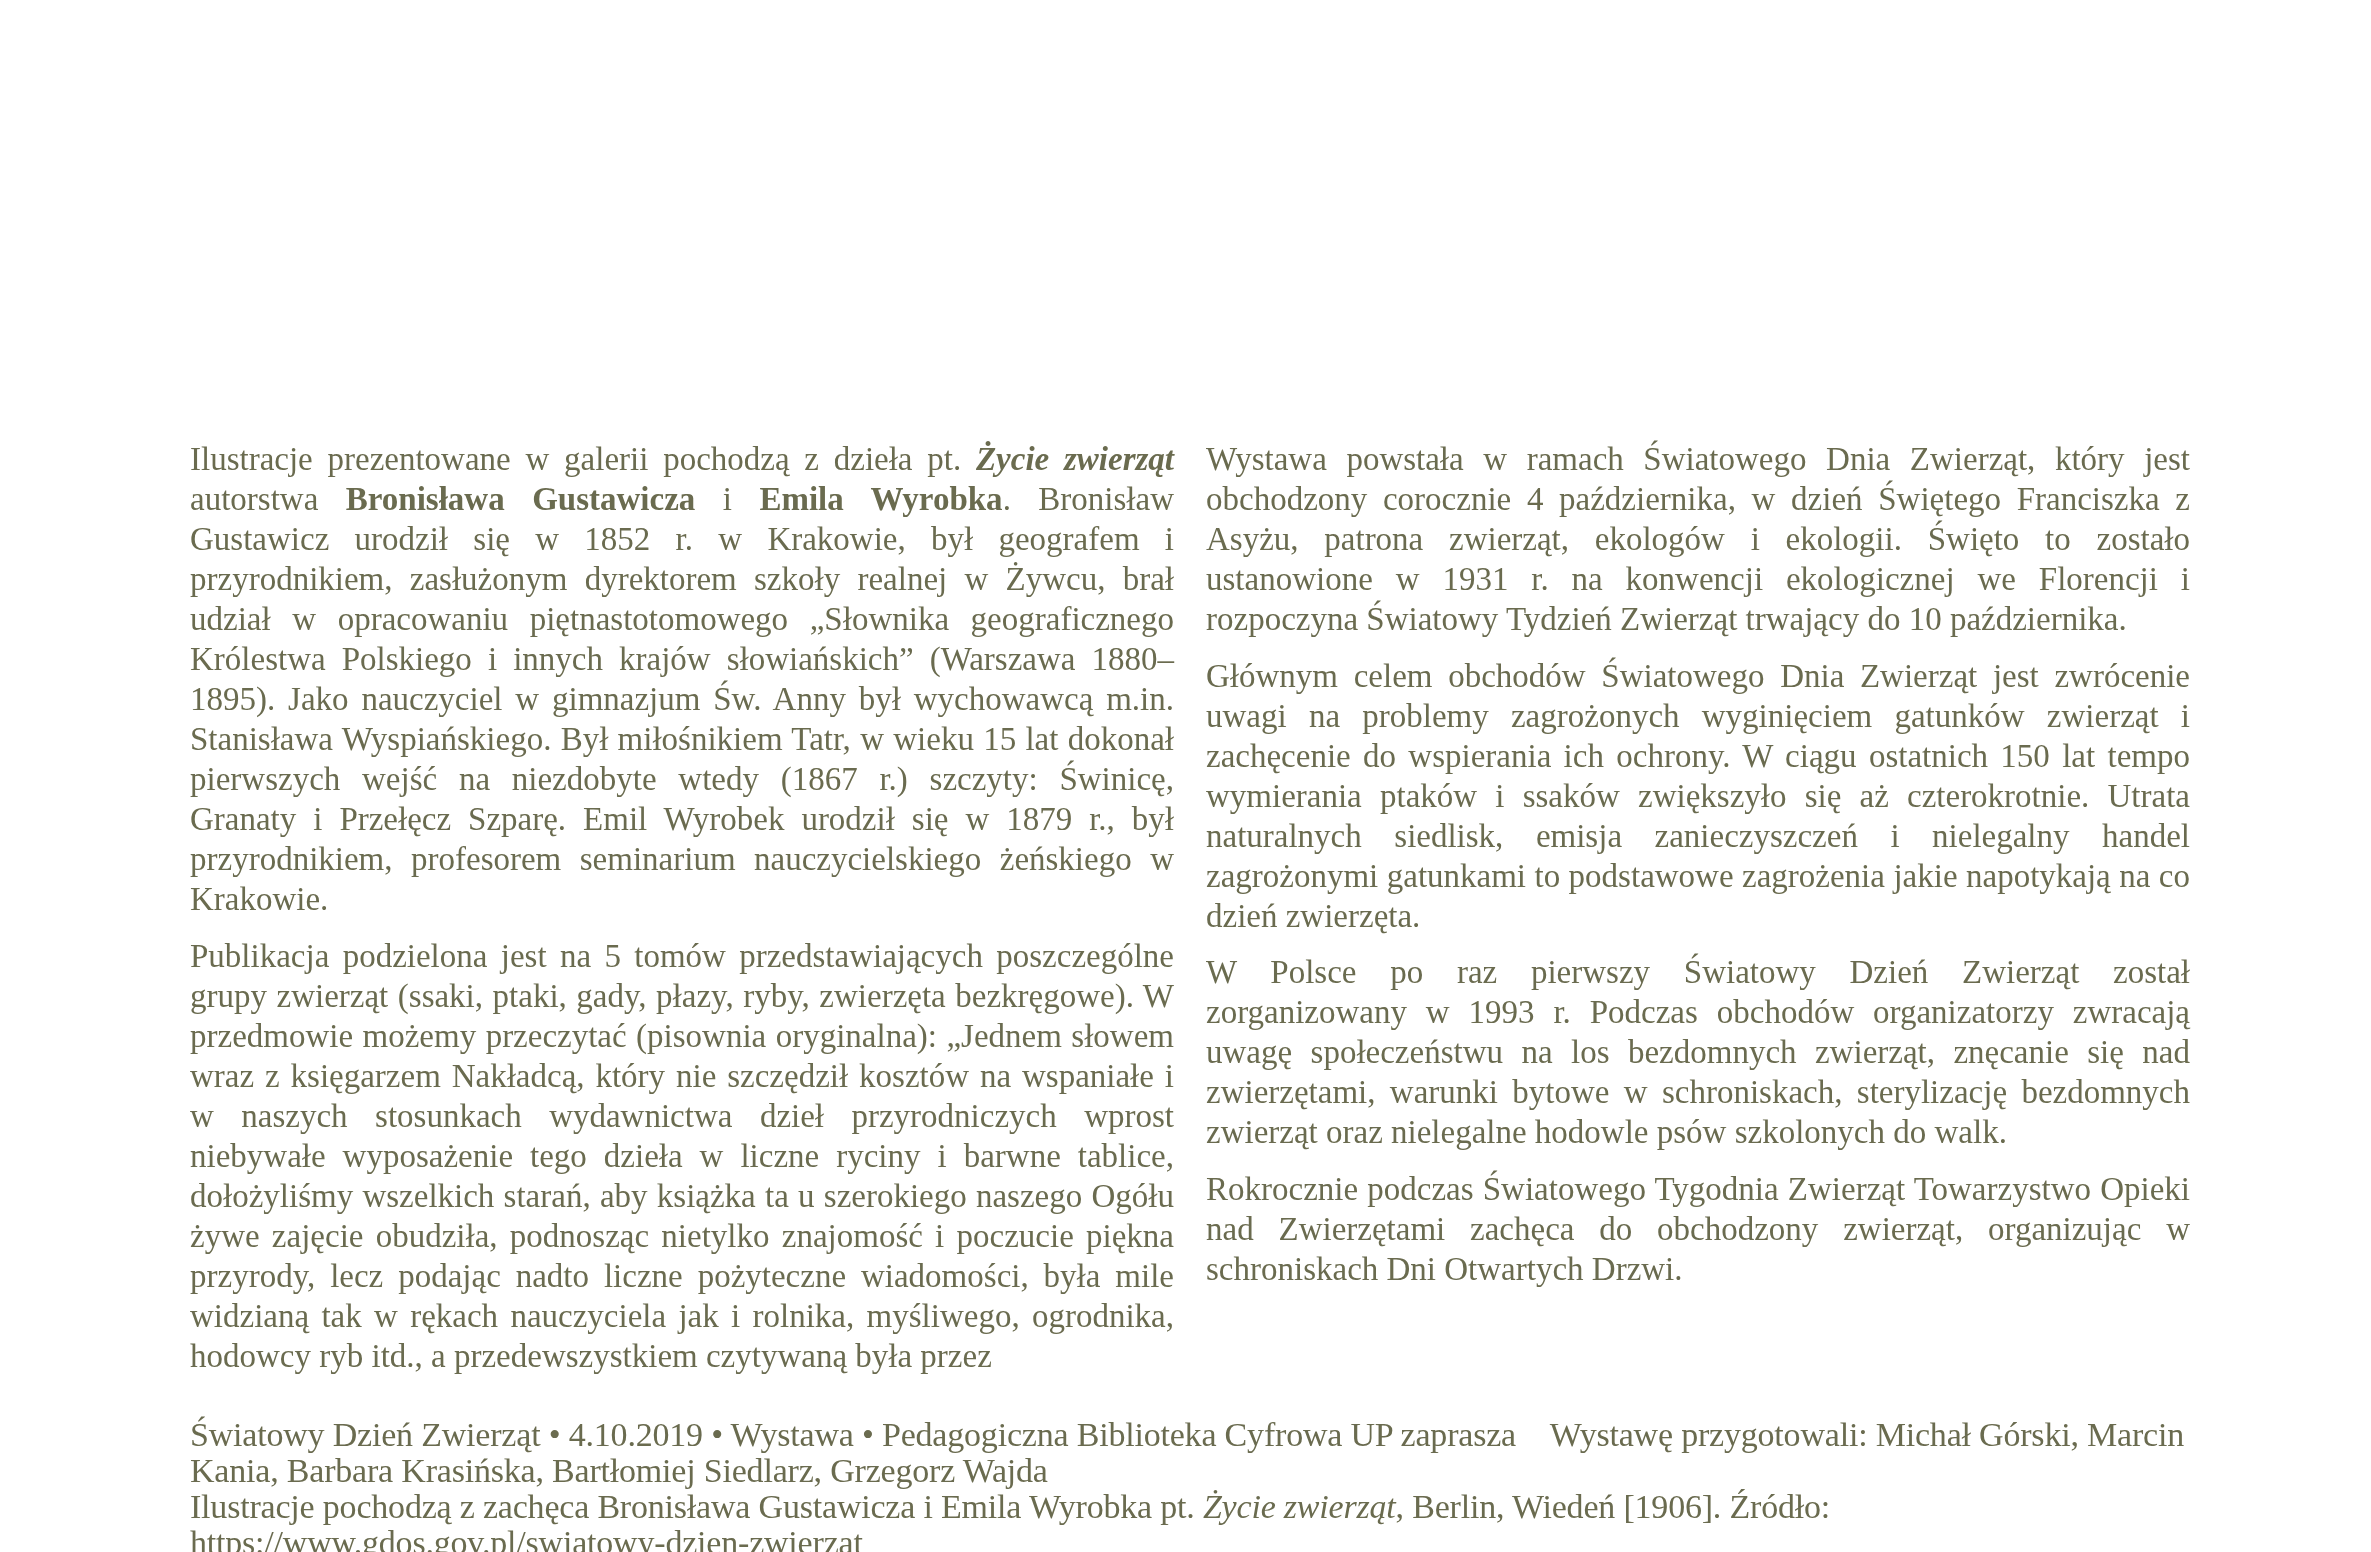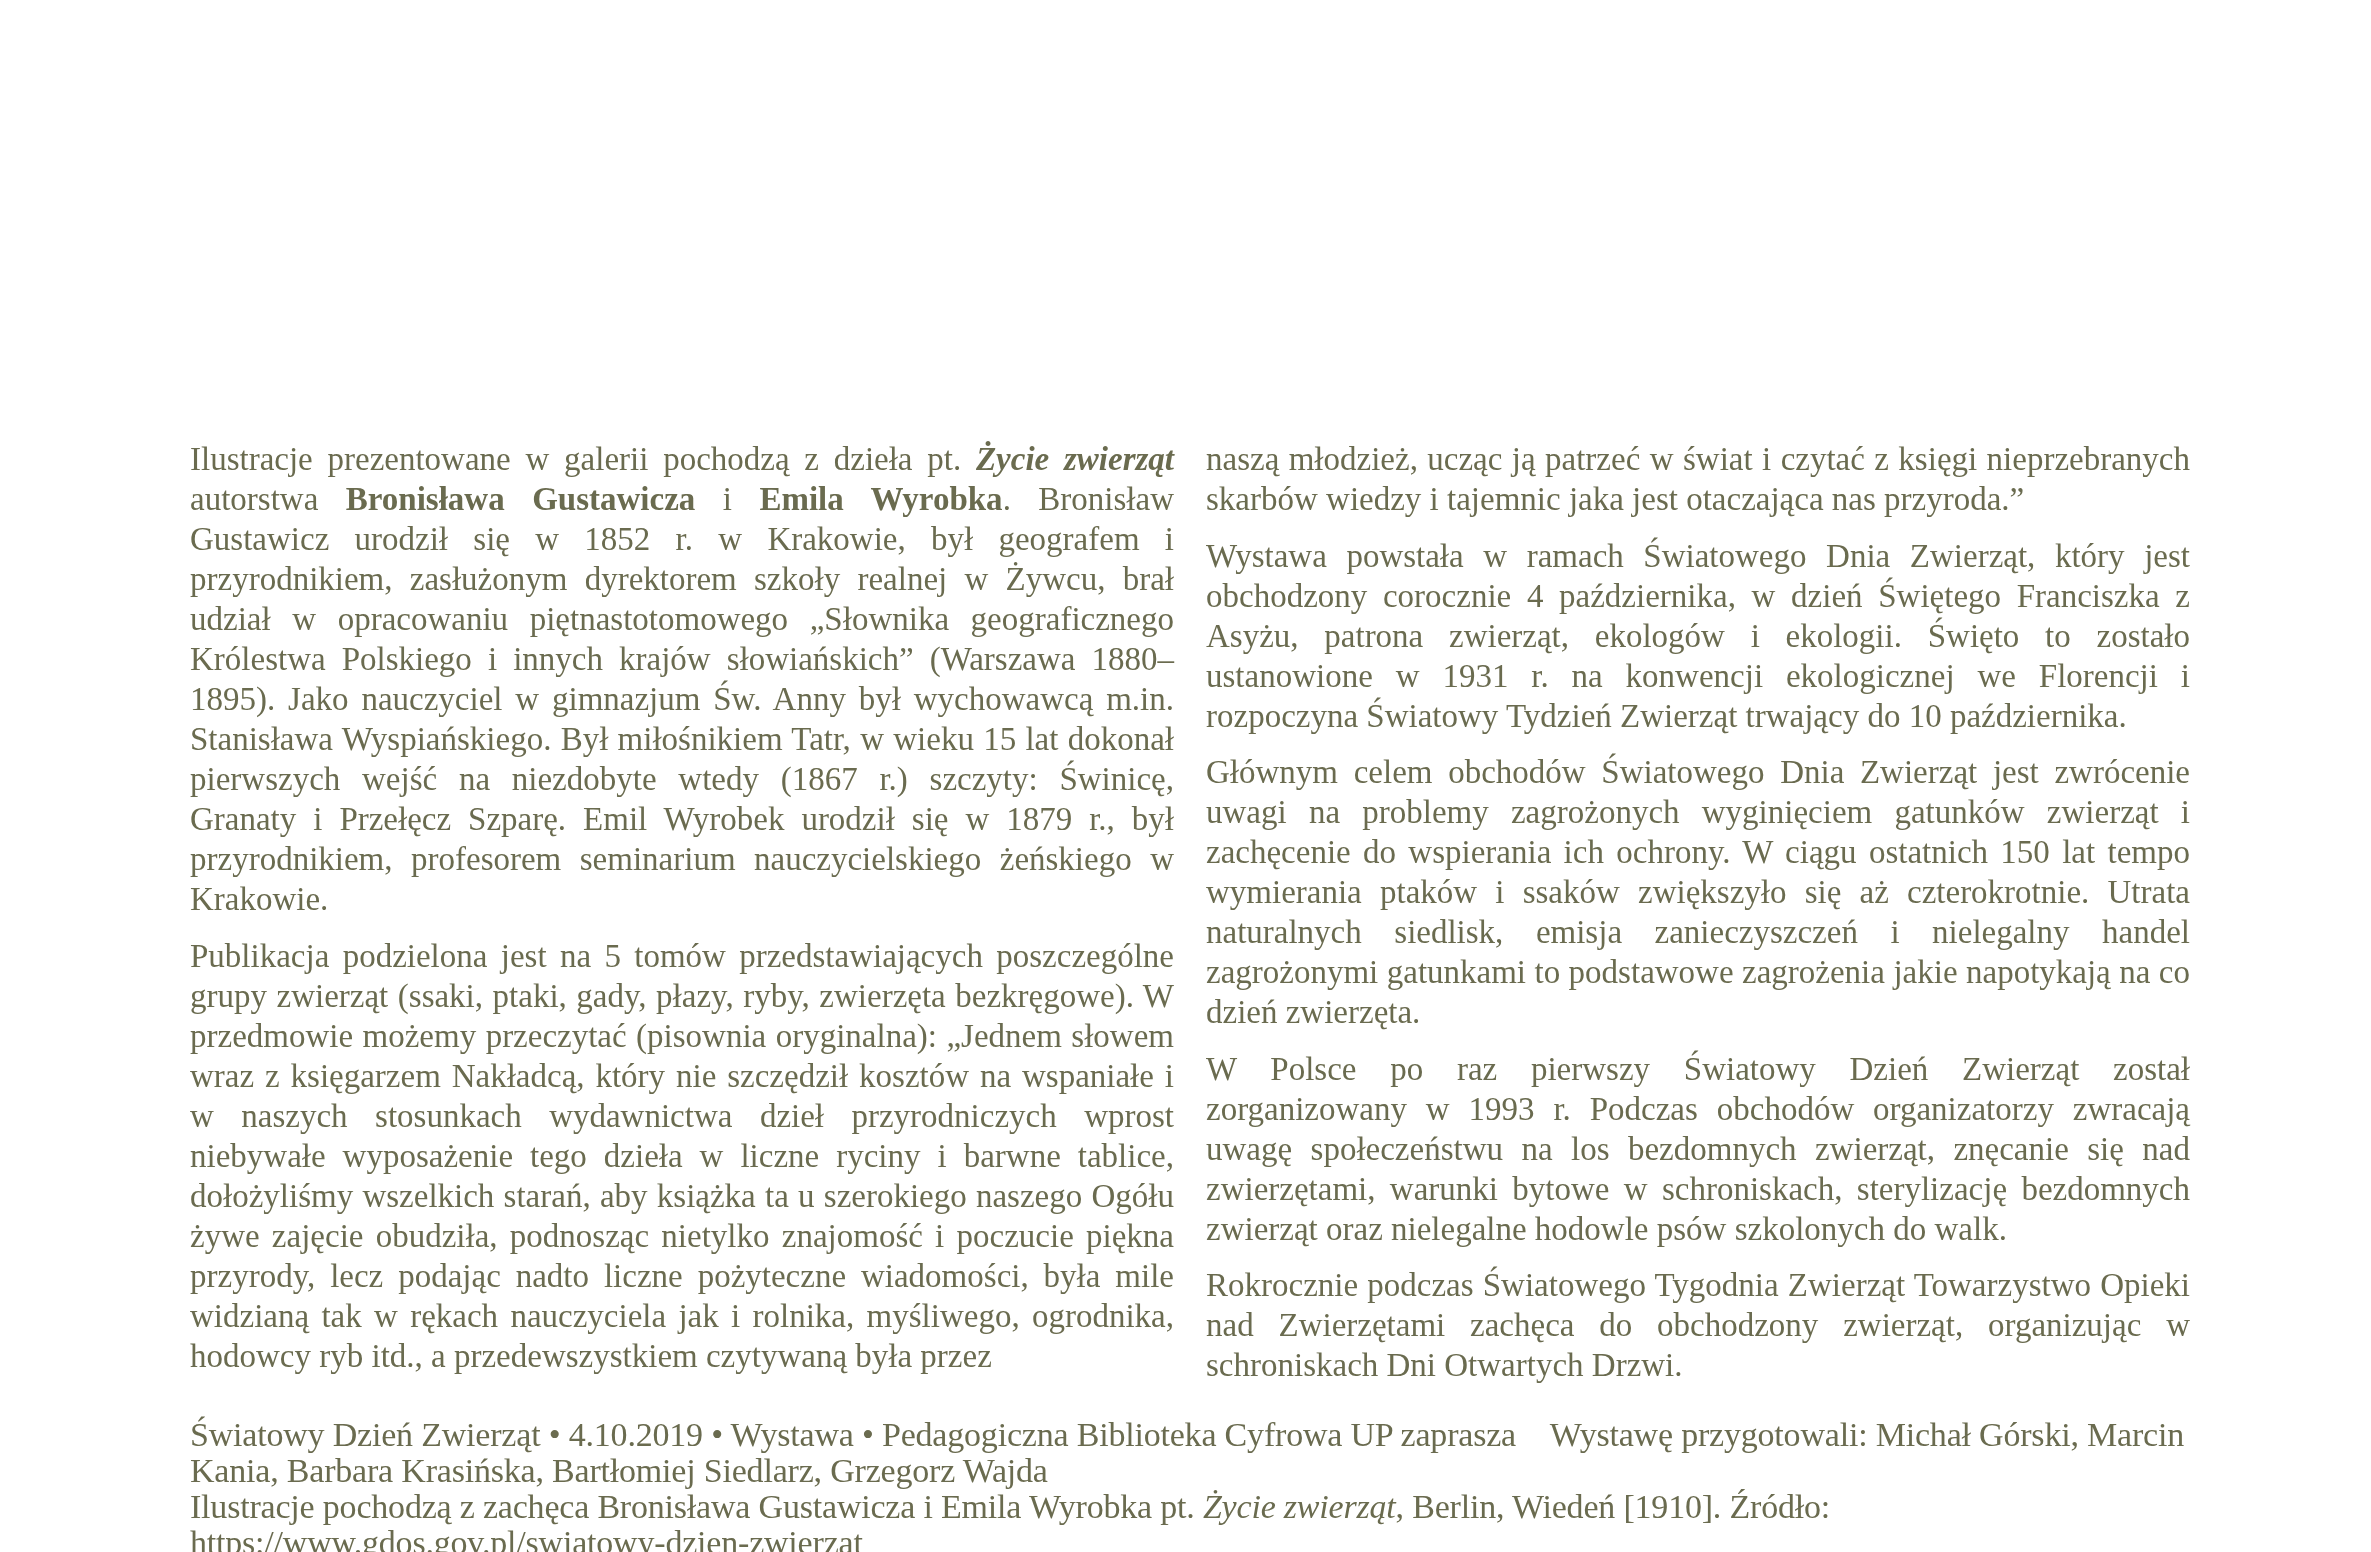--- a/index.html
+++ b/index.html
@@ -94,27 +94,26 @@
 
 <div class="page">
 
 
   <main class="columns">
     <div class="col">
         <p class="body-para"><span class="seg-normal">Ilustracje prezentowane w galerii pochodzą z dzieła pt. </span><span class="seg-bold-italic">Życie zwierząt</span><span class="seg-normal"> autorstwa </span><span class="seg-bold">Bronisława Gustawicza</span><span class="seg-normal"> i </span><span class="seg-bold">Emila Wyrobka</span><span class="seg-normal">. Bronisław Gustawicz urodził się w 1852 r. w Krakowie, był geografem i przyrodnikiem, zasłużonym dyrektorem szkoły realnej w Żywcu, brał udział w opracowaniu piętnastotomowego „Słownika geograficznego Królestwa Polskiego i innych krajów słowiańskich” (Warszawa 1880–1895). Jako nauczyciel w gimnazjum Św. Anny był wychowawcą m.in. Stanisława Wyspiańskiego. Był miłośnikiem Tatr, w wieku 15 lat dokonał pierwszych wejść na niezdobyte wtedy (1867 r.) szczyty: Świnicę, Granaty i Przełęcz Szparę. Emil Wyrobek urodził się w 1879 r., był przyrodnikiem, profesorem seminarium nauczycielskiego żeńskiego w Krakowie.</span></p>
         <p class="body-para"><span class="seg-normal">Publikacja podzielona jest na 5 tomów przedstawiających poszczególne grupy zwierząt (ssaki, ptaki, gady, płazy, ryby, zwierzęta bezkręgowe). W przedmowie możemy przeczytać (pisownia oryginalna): „Jednem słowem wraz z księgarzem Nakładcą, który nie szczędził kosztów na wspaniałe i w naszych stosunkach wydawnictwa dzieł przyrodniczych wprost niebywałe wyposażenie tego dzieła w liczne ryciny i barwne tablice, dołożyliśmy wszelkich starań, aby książka ta u szerokiego naszego Ogółu żywe zajęcie obudziła, podnosząc nietylko znajomość i poczucie piękna przyrody, lecz podając nadto liczne pożyteczne wiadomości, była mile widzianą tak w rękach nauczyciela jak i rolnika, myśliwego, ogrodnika, hodowcy ryb itd., a przedewszystkiem czytywaną była przez</span></p>
       </div>
     <div class="col">
-        <p class="body-para"><span class="seg-normal">naszą młodzież, ucząc ją patrzeć w świat i czytać z księgi nieprzebranych skarbów wiedzy i tajemnic jaka jest otaczająca nas przyroda.”</span></p>
         <p class="body-para"><span class="seg-normal">Wystawa powstała w ramach Światowego Dnia Zwierząt, który jest obchodzony corocznie 4 października, w dzień Świętego Franciszka z Asyżu, patrona zwierząt, ekologów i ekologii. Święto to zostało ustanowione w 1931 r. na konwencji ekologicznej we Florencji i rozpoczyna Światowy Tydzień Zwierząt trwający do 10 października.</span></p>
         <p class="body-para"><span class="seg-normal">Głównym celem obchodów Światowego Dnia Zwierząt jest zwrócenie uwagi na problemy zagrożonych wyginięciem gatunków zwierząt i zachęcenie do wspierania ich ochrony. W ciągu ostatnich 150 lat tempo wymierania ptaków i ssaków zwiększyło się aż czterokrotnie. Utrata naturalnych siedlisk, emisja zanieczyszczeń i nielegalny handel zagrożonymi gatunkami to podstawowe zagrożenia jakie napotykają na co dzień zwierzęta.</span></p>
         <p class="body-para"><span class="seg-normal">W Polsce po raz pierwszy Światowy Dzień Zwierząt został zorganizowany w 1993 r. Podczas obchodów organizatorzy zwracają uwagę społeczeństwu na los bezdomnych zwierząt, znęcanie się nad zwierzętami, warunki bytowe w schroniskach, sterylizację bezdomnych zwierząt oraz nielegalne hodowle psów szkolonych do walk.</span></p>
         <p class="body-para"><span class="seg-normal">Rokrocznie podczas Światowego Tygodnia Zwierząt Towarzystwo Opieki nad Zwierzętami zachęca do obchodzony zwierząt, organizując w schroniskach Dni Otwartych Drzwi.</span></p>
       </div>
   </main>
 
   <footer class="footer">
       <p class="footer-line"><span class="seg-normal">Światowy Dzień Zwierząt • 4.10.2019 • Wystawa • Pedagogiczna Biblioteka Cyfrowa UP zaprasza Wystawę przygotowali: Michał Górski, Marcin Kania, Barbara Krasińska, Bartłomiej Siedlarz, Grzegorz Wajda</span></p>
-      <p class="footer-line"><span class="seg-normal">Ilustracje pochodzą z zachęca Bronisława Gustawicza i Emila Wyrobka pt. </span><span class="seg-italic">Życie zwierząt</span><span class="seg-normal">, Berlin, Wiedeń [1910]. Źródło: </span><span class="seg-normal">https://www.gdos.gov.pl/swiatowy-dzien-zwierzat</span></p>
+      <p class="footer-line"><span class="seg-normal">Ilustracje pochodzą z zachęca Bronisława Gustawicza i Emila Wyrobka pt. </span><span class="seg-italic">Życie zwierząt</span><span class="seg-normal">, Berlin, Wiedeń [1906]. Źródło: </span><span class="seg-normal">https://www.gdos.gov.pl/swiatowy-dzien-zwierzat</span></p>
     </footer>
 
 </div>
 
 
 </body></html>

